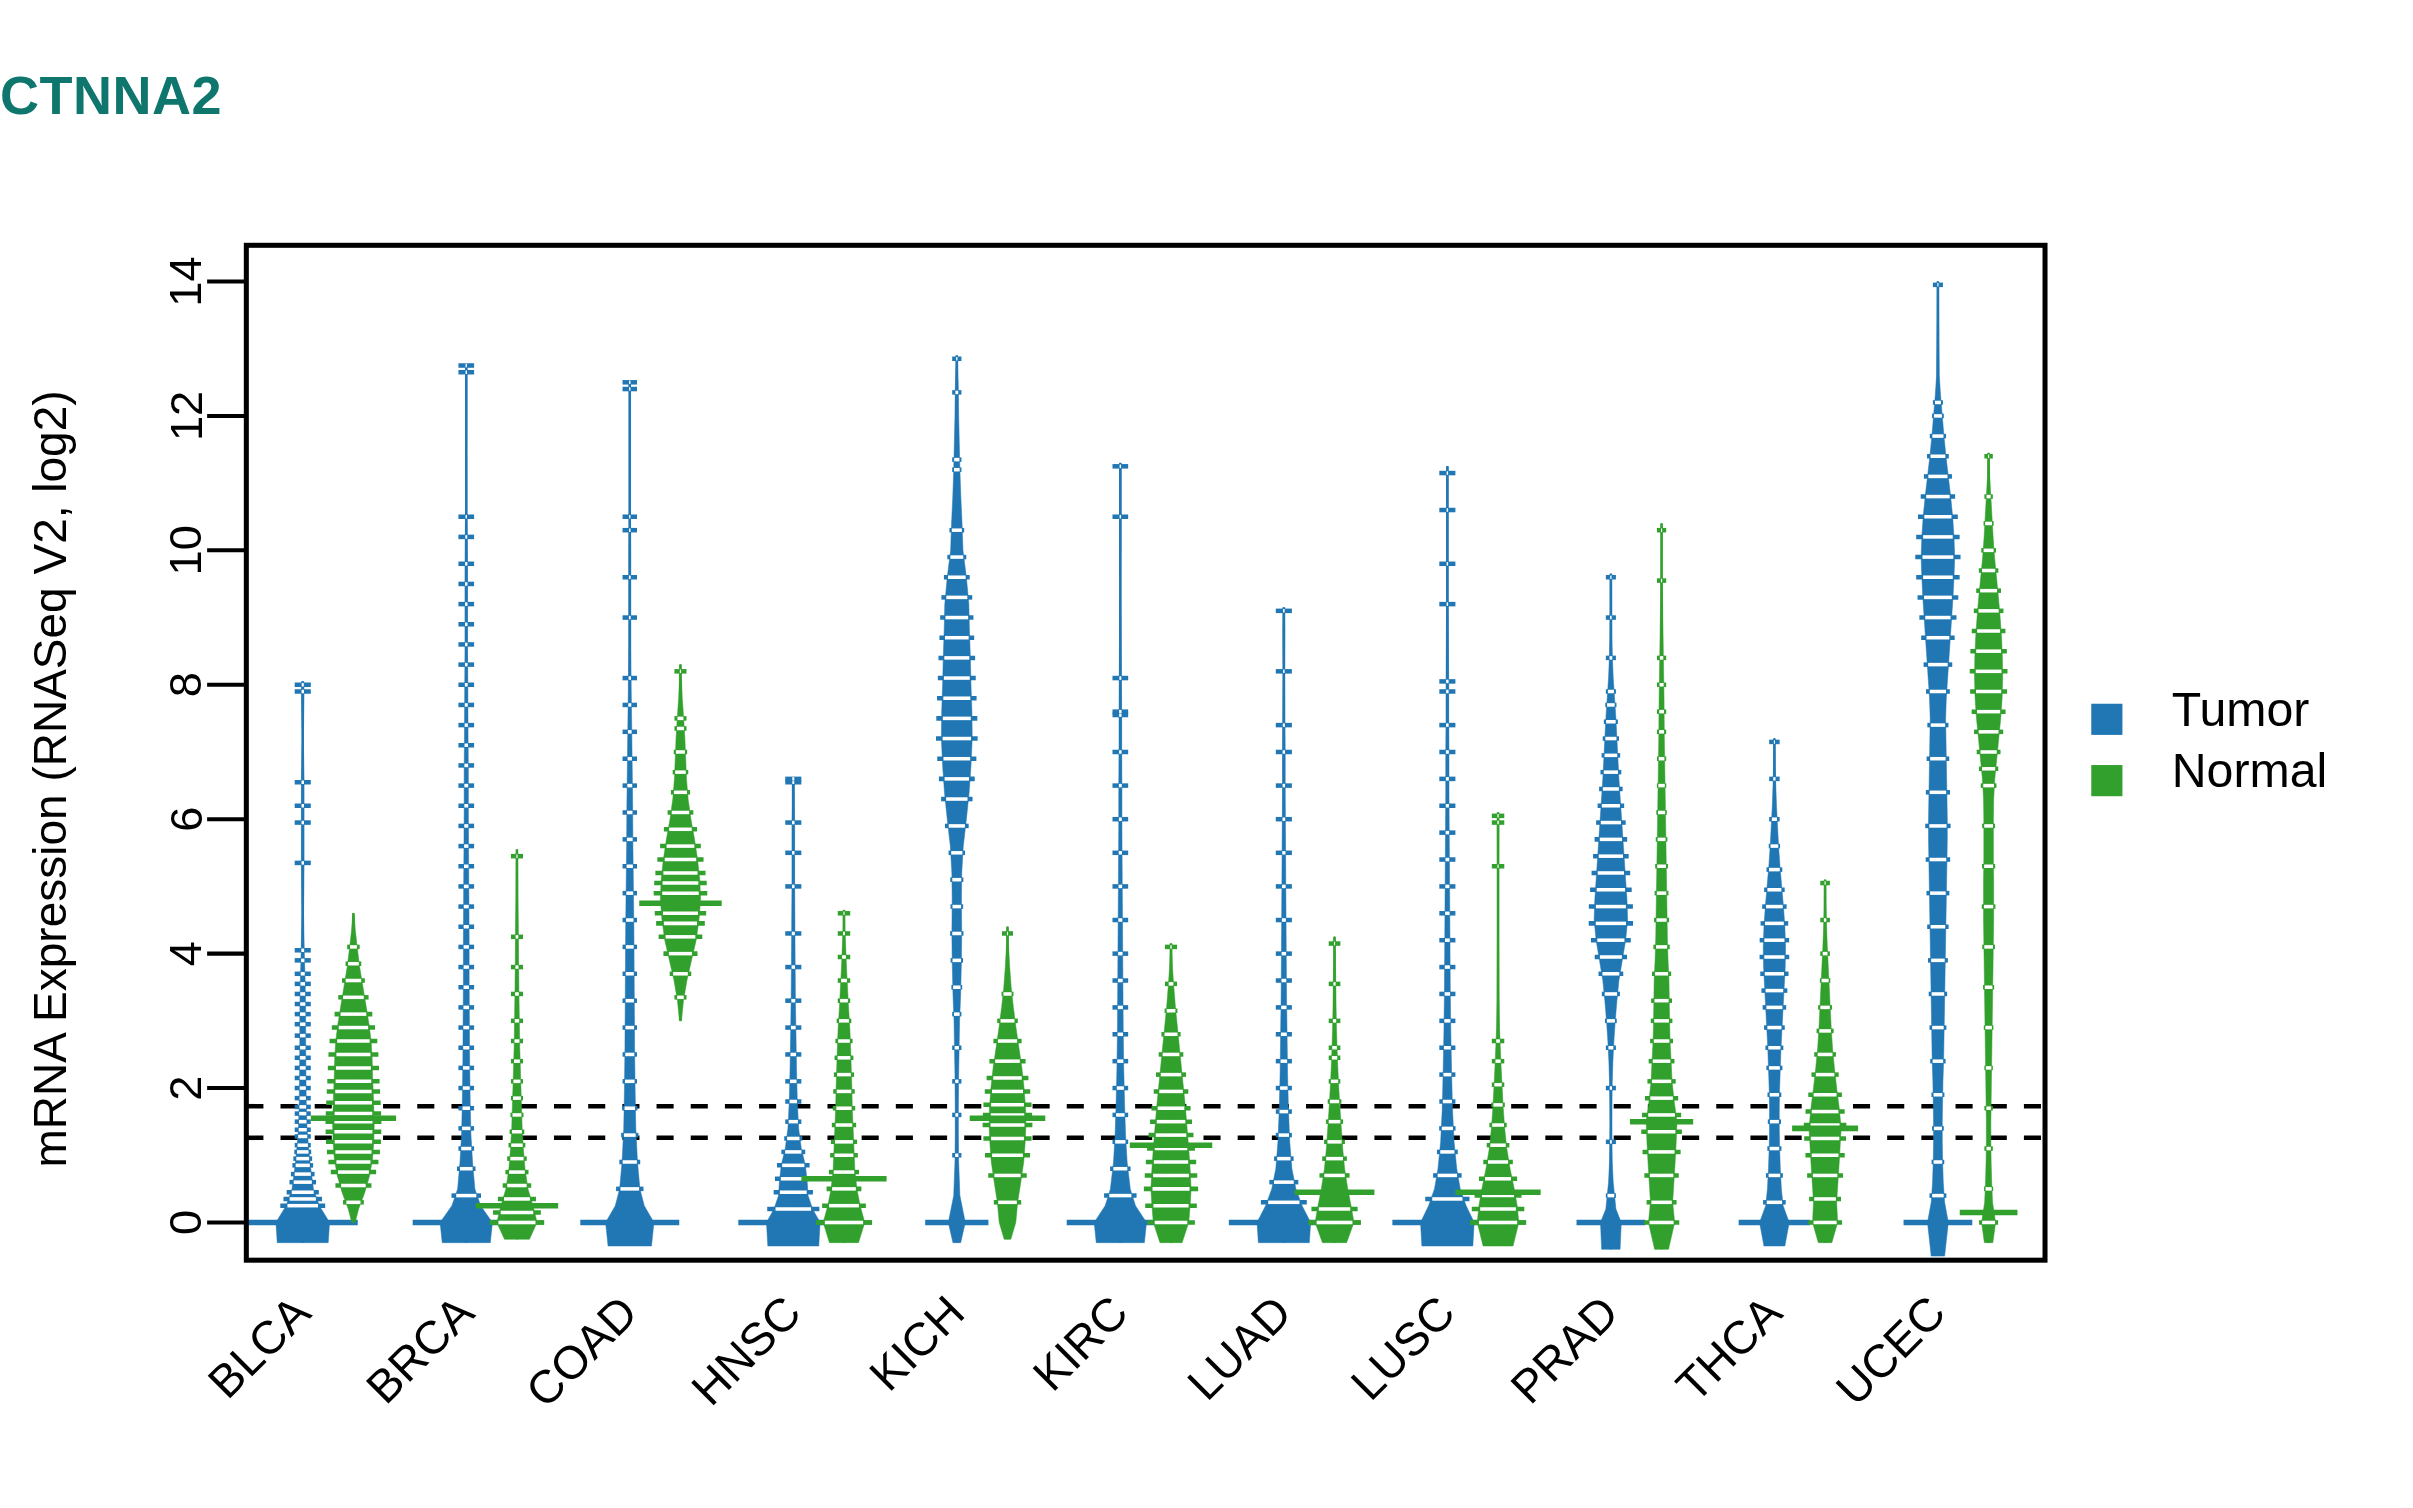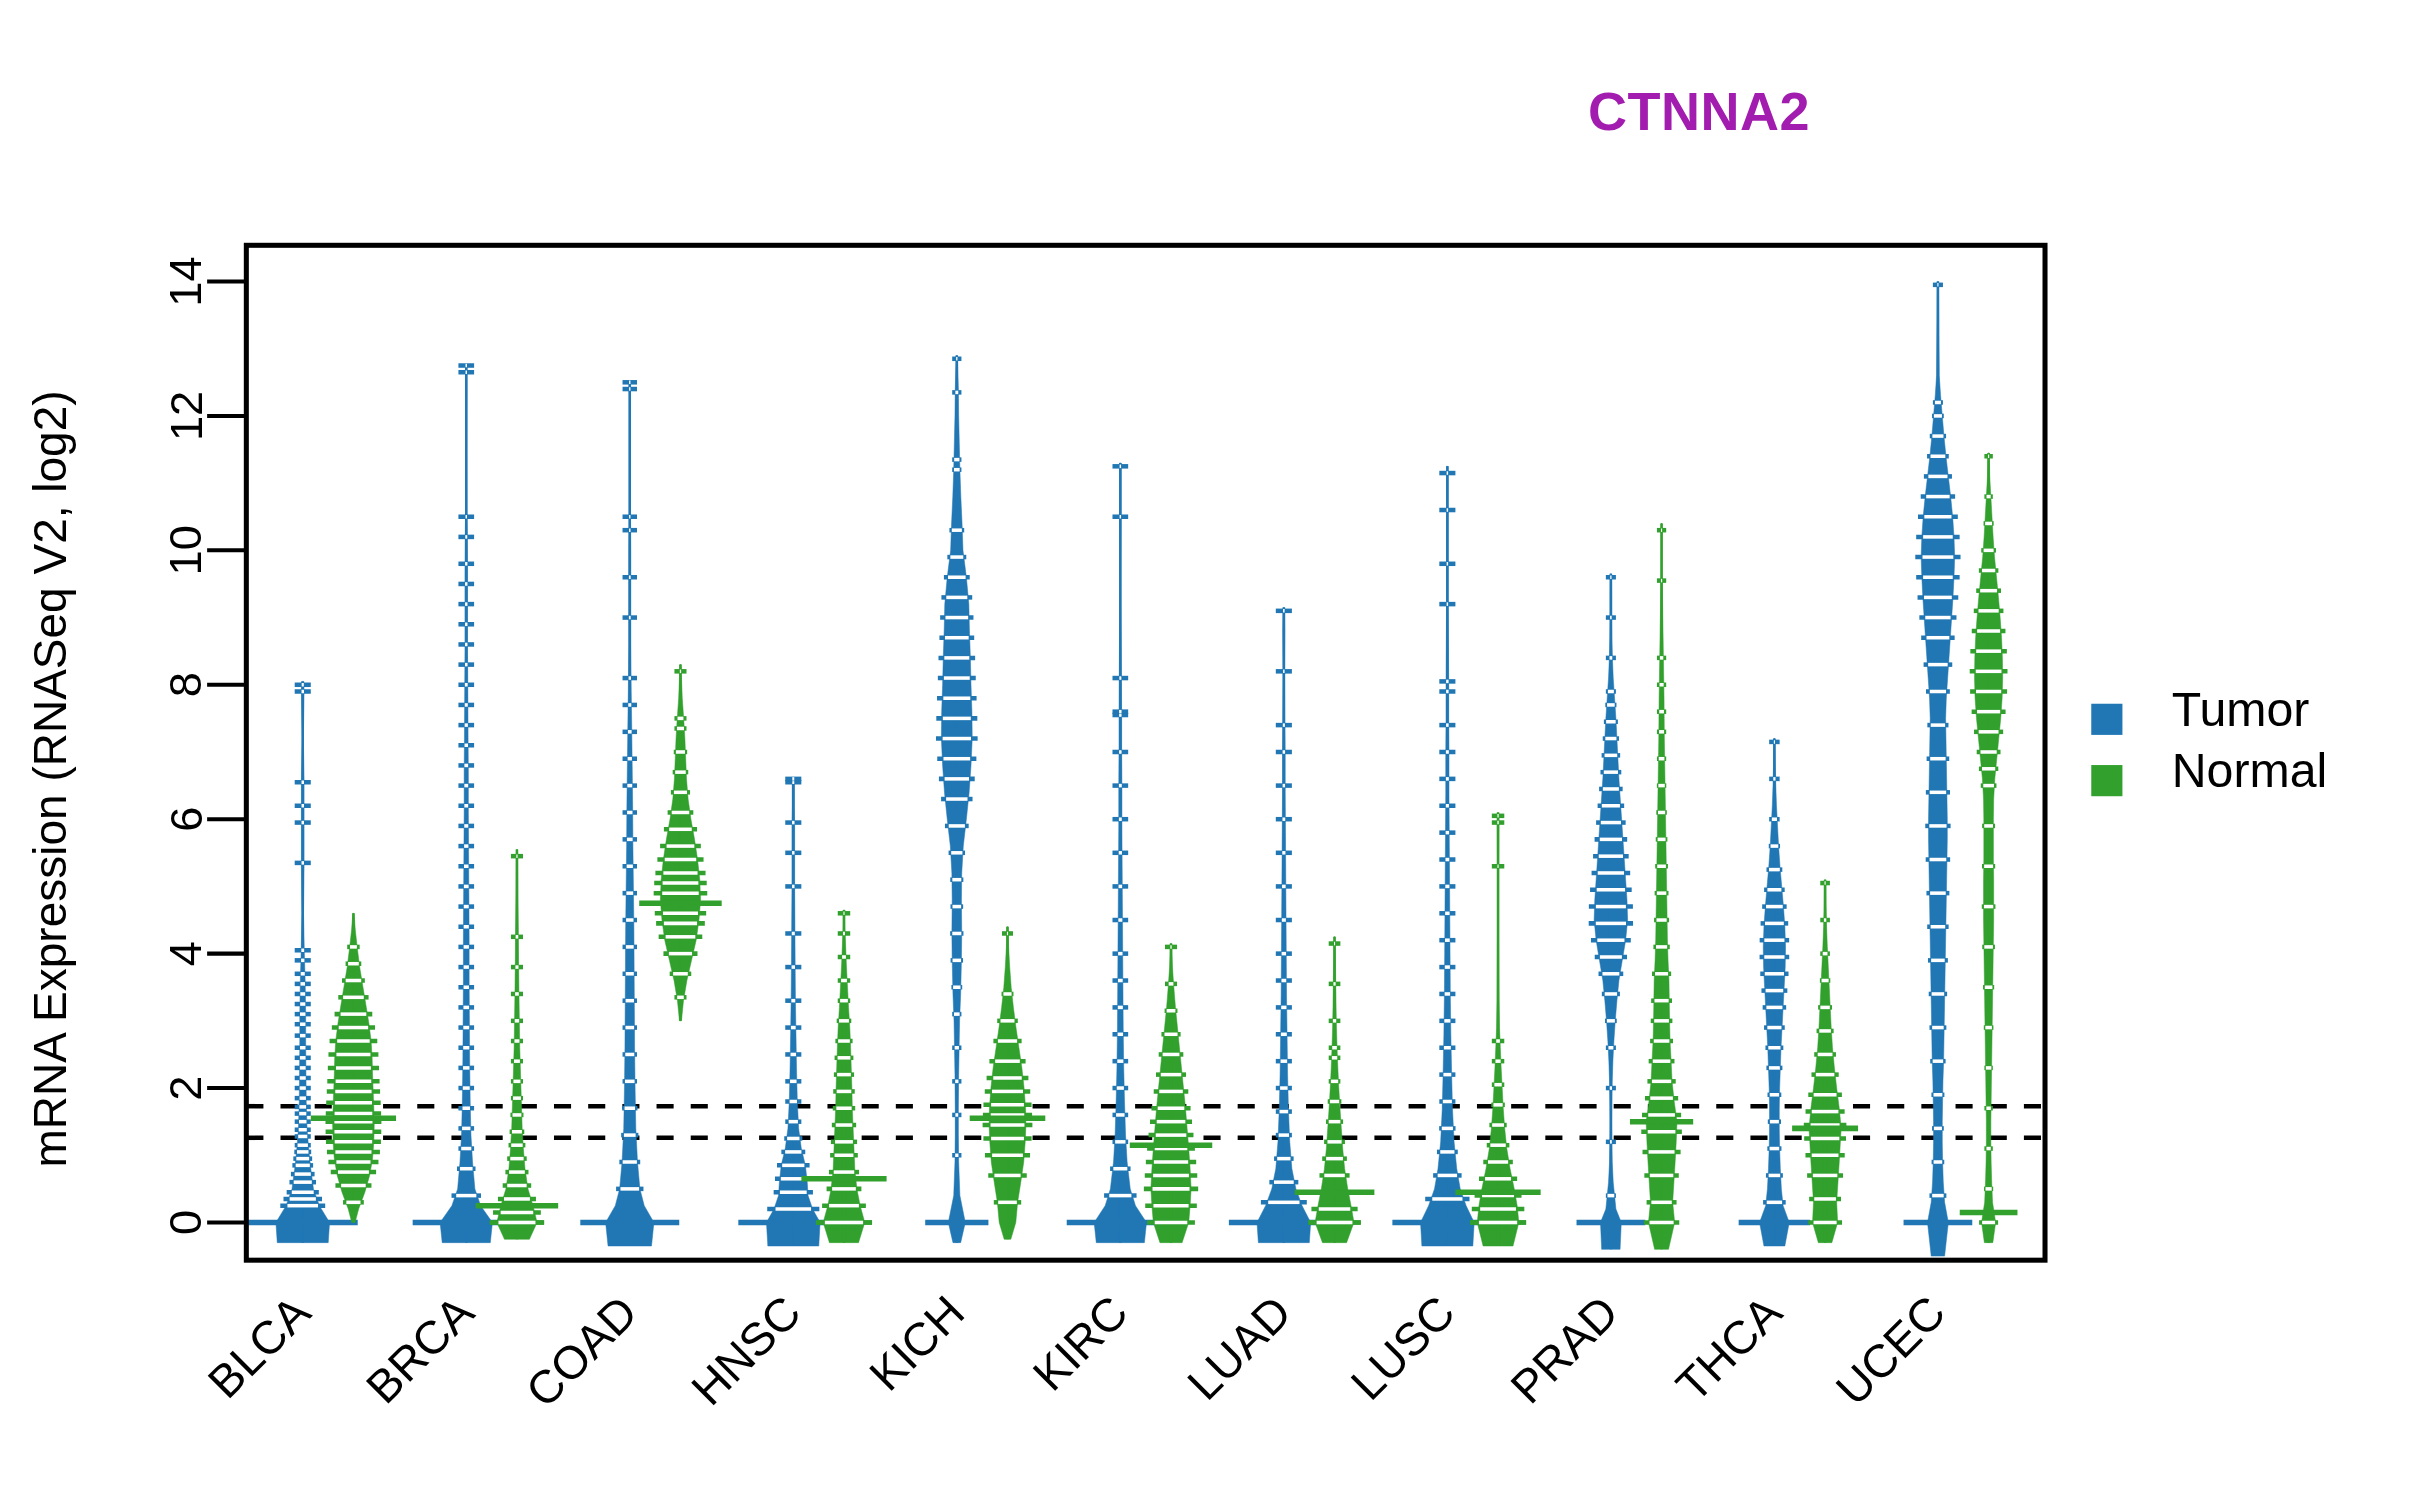--- a/index.html
+++ b/index.html
@@ -1,20 +1,20 @@
 <!DOCTYPE html>
 <html style="font-size:8px"><head>
 <meta charset="utf-8">
 <style>
   html,body{margin:0;padding:0;background:#ffffff;}
   body{width:2413px;height:1508px;font-family:"Liberation Sans",sans-serif;overflow:hidden;}
   #root{position:relative;width:2413px;height:1508px;background:#fff;}
   #plot-title{
-    position:absolute;left:0;top:80px;width:1810px;text-align:right;
-    font-size:54px;font-weight:bold;color:#a21caf;font-family:"Liberation Sans",sans-serif;
+    position:absolute;left:0;top:64px;width:1810px;text-align:left;
+    font-size:54px;font-weight:bold;color:#0f766e;font-family:"Liberation Sans",sans-serif;
     letter-spacing:0.5px;
   }
   #ylabel-wrap{
     position:absolute;left:-453px;top:749px;width:1006px;height:60px;
     transform:rotate(-90deg);transform-origin:center center;
     display:flex;align-items:center;justify-content:center;
   }
   #ylabel{font-size:46px;color:#000;white-space:nowrap;font-family:"Liberation Sans",sans-serif;}
   svg#canvas{position:absolute;left:0;top:0;width:2413px;height:1508px;}
   .tick-text{font-size:90px;fill:#000;font-family:"Liberation Sans",sans-serif;}

